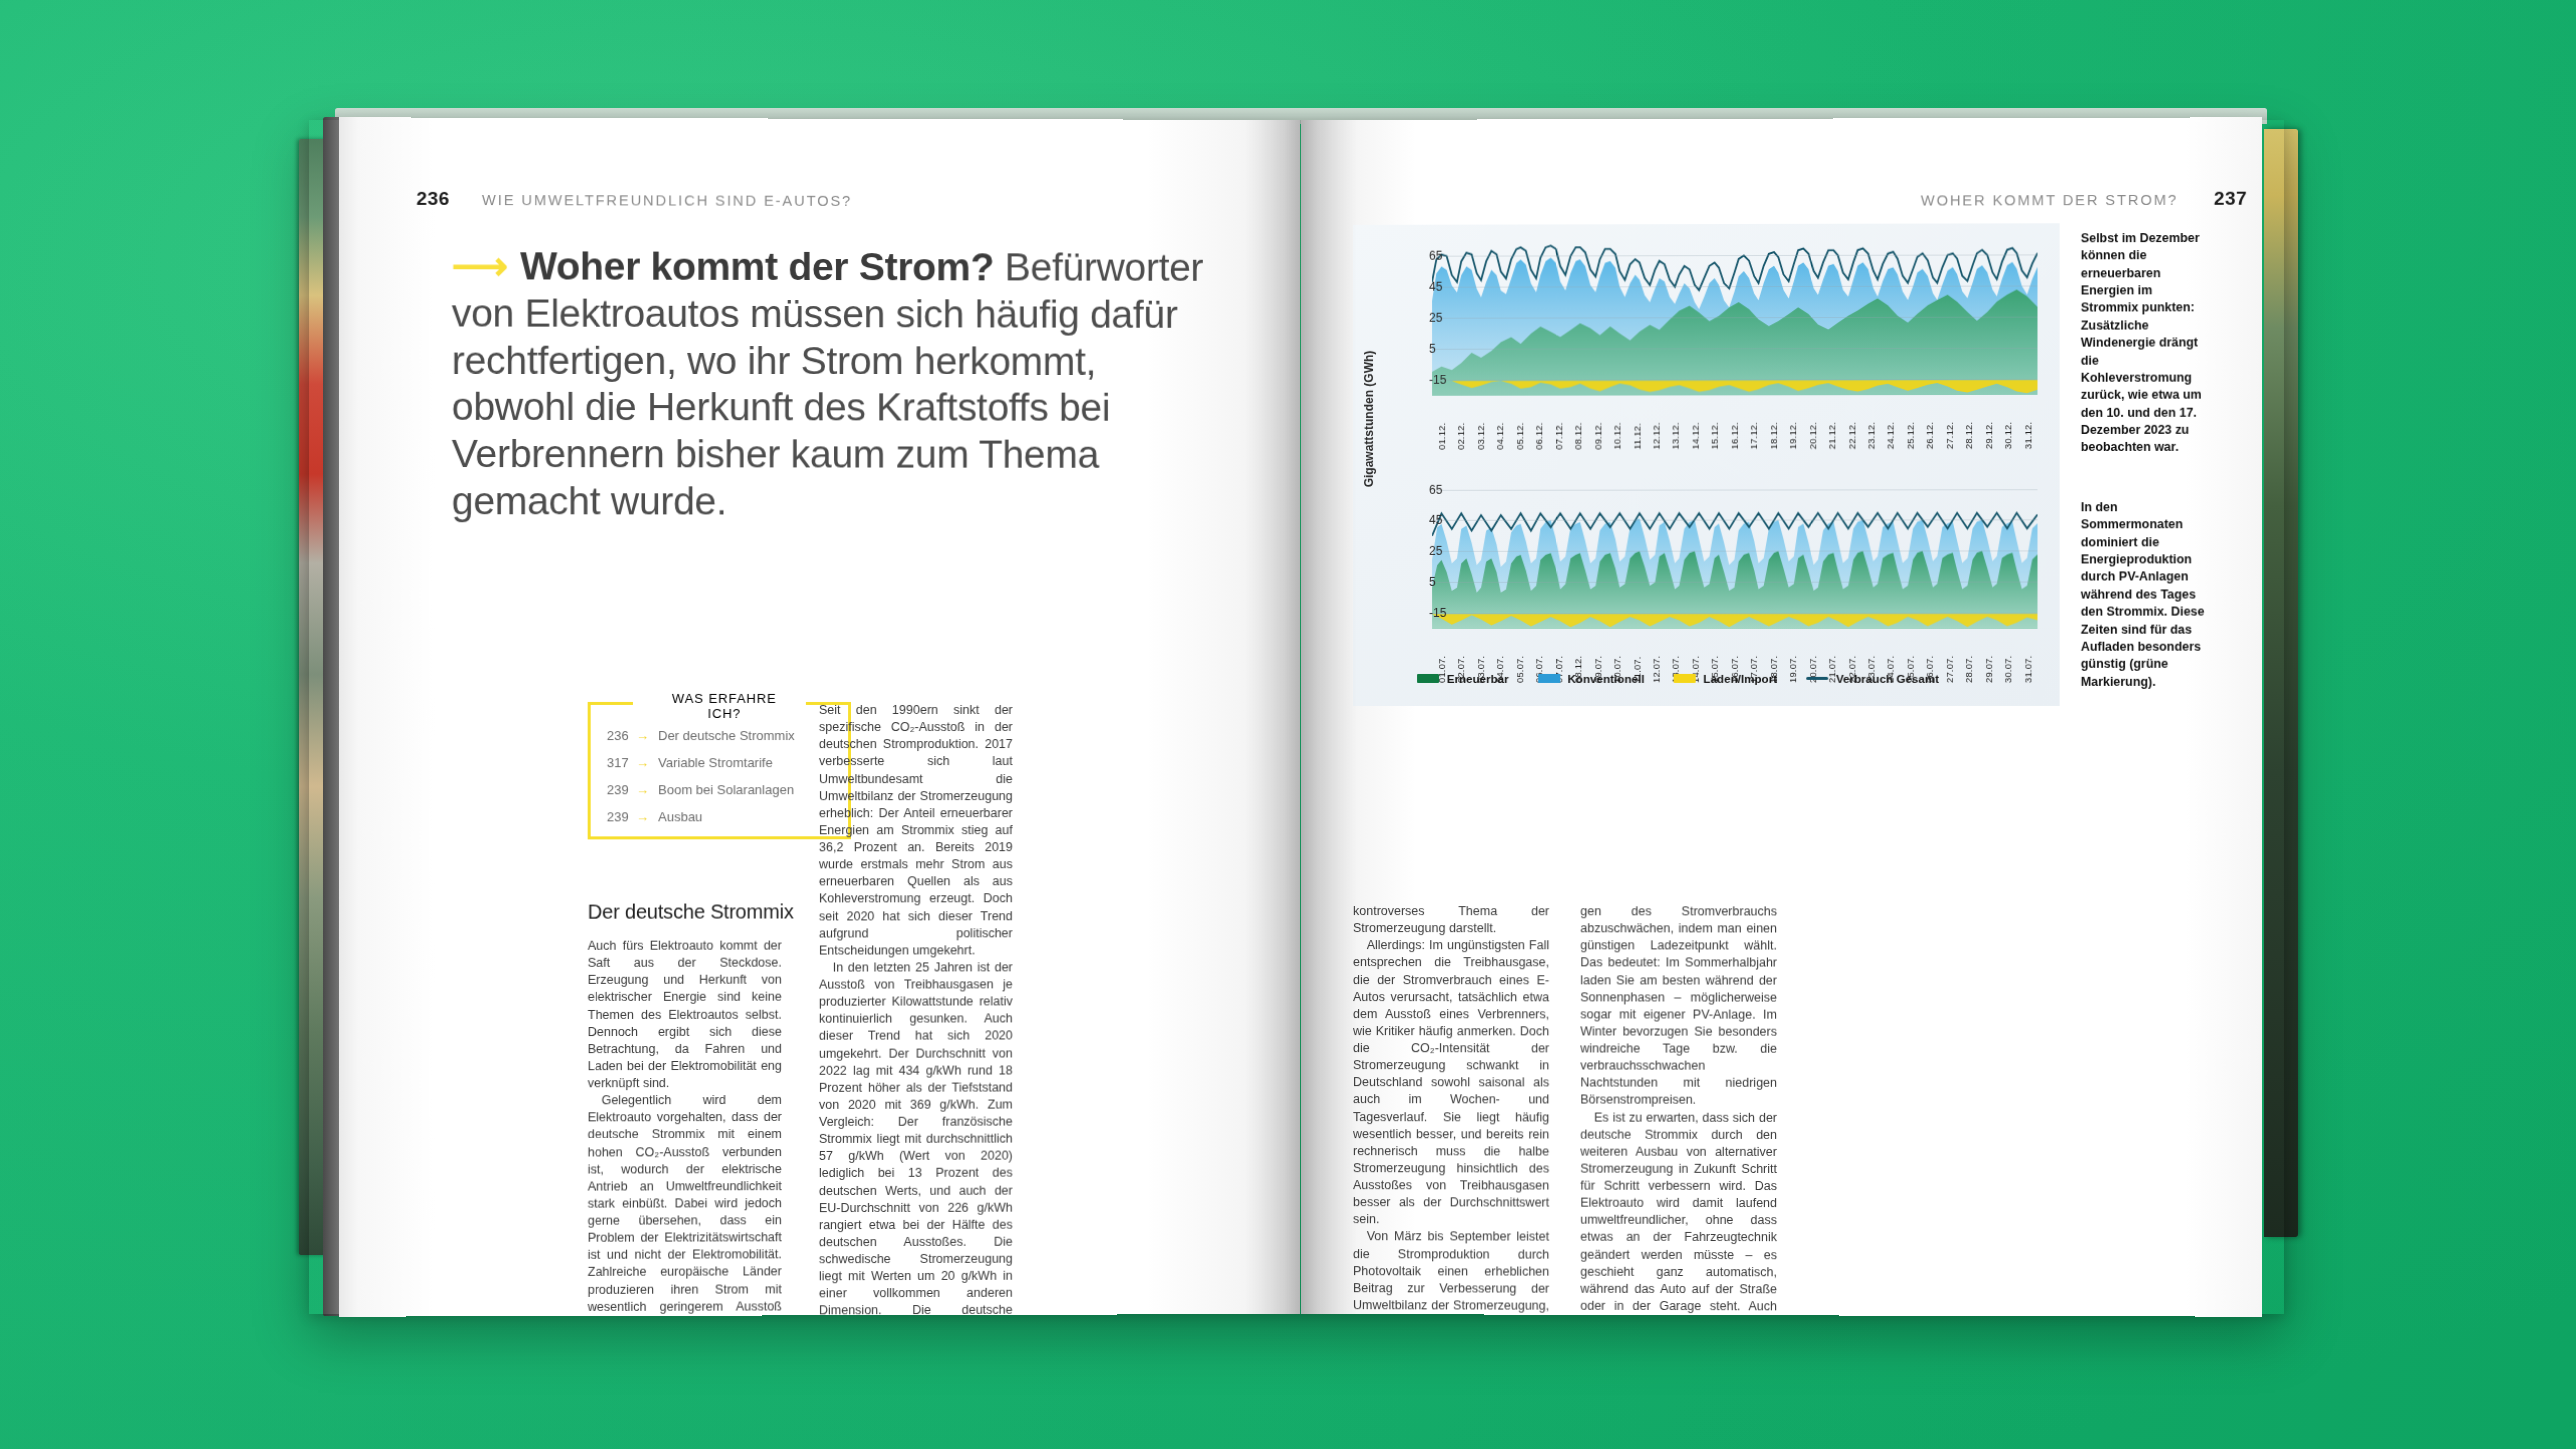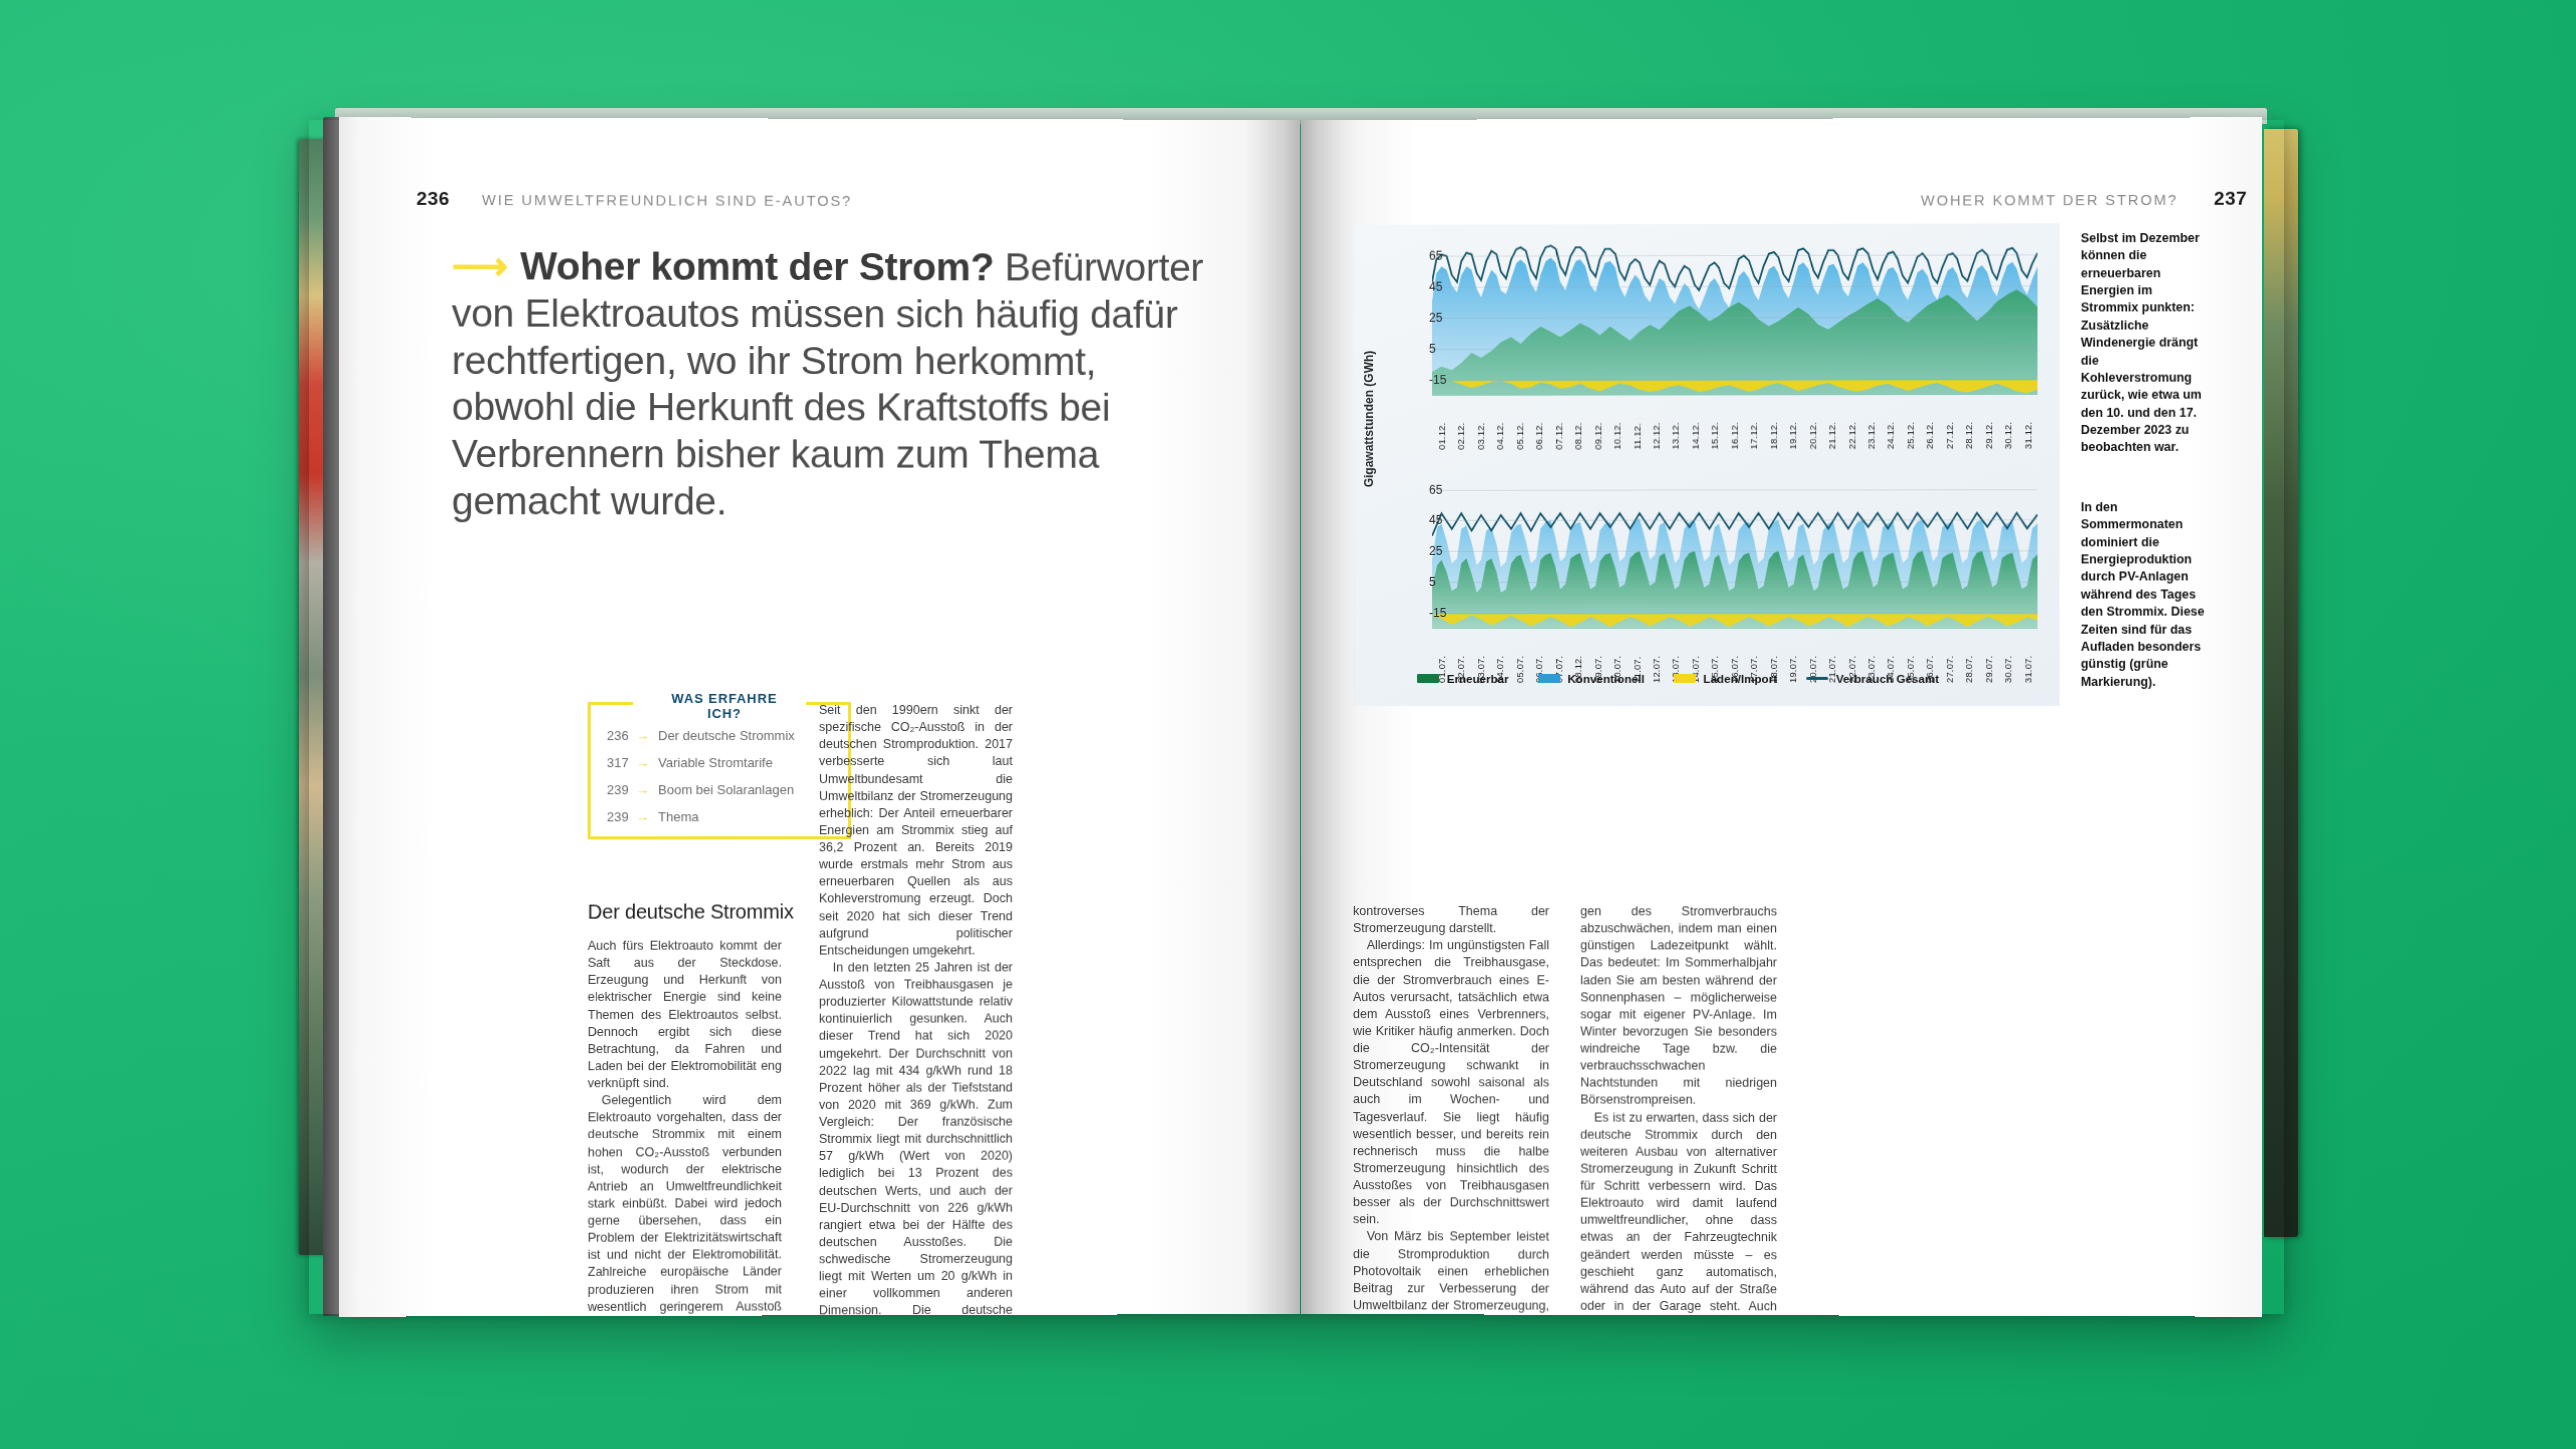--- a/index.html
+++ b/index.html
@@ -112,21 +112,21 @@
     position:absolute;left:247px;top:582px;width:262px;height:137px;
   }
   .infobox .frame{
     position:absolute;inset:0;border:3.4px solid #f7df2e;
   }
   .infobox .notch{
     position:absolute;top:-5.2px;left:45px;width:172px;height:11px;background:#ffffff;
   }
   .infobox h4{
     position:absolute;top:-11px;left:64px;margin:0;width:137px;text-align:center;
-    font-size:13px;font-weight:700;letter-spacing:0.9px;color:#0c4a6e;
+    font-size:13px;font-weight:400;letter-spacing:0.9px;color:#000000;
     background:#ffffff;padding:0 3.4px;
   }
   .toc-list{position:absolute;top:26px;left:19px;right:10.3px;}
   .toc-row{display:flex;align-items:center;margin-bottom:12px;font-size:13px;}
   .toc-pg{color:#6d6d6d;width:29px;}
   .toc-ar{color:#f2d32a;width:22px;font-size:13px;}
   .toc-tx{color:#6d6d6d;}
 
   
   .subhead{
@@ -226,21 +226,21 @@
             <span class="toc-tx">Variable Stromtarife</span>
           </div>
           <div class="toc-row">
             <span class="toc-pg">239</span>
             <span class="toc-ar">→</span>
             <span class="toc-tx">Boom bei Solaranlagen</span>
           </div>
           <div class="toc-row">
             <span class="toc-pg">239</span>
             <span class="toc-ar">→</span>
-            <span class="toc-tx">Thema</span>
+            <span class="toc-tx">Ausbau</span>
           </div>
         </div>
       </div>
 
       <div class="subhead" style="left:247px;top:780px;">Der deutsche Strommix</div>
       <div class="col" style="left:247px;top:817px;width:193px;">
         <p>Auch fürs Elektroauto kommt der Saft aus der Steckdose. Erzeugung und Herkunft von elektrischer Energie sind keine Themen des Elektroautos selbst. Dennoch ergibt sich diese Betrachtung, da Fahren und Laden bei der Elektromobilität eng verknüpft sind.</p>
         <p>Gelegentlich wird dem Elektroauto vorgehalten, dass der deutsche Strommix mit einem hohen CO₂-Ausstoß verbunden ist, wodurch der elektrische Antrieb an Umweltfreundlichkeit stark einbüßt. Dabei wird jedoch gerne übersehen, dass ein Problem der Elektrizitätswirtschaft ist und nicht der Elektromobilität. Zahlreiche europäische Länder produzieren ihren Strom mit wesentlich geringerem Ausstoß von Treibhausgasen. Der deutsche Strommix wird von Kohle- und Erdgasverstromung dominiert, was auf politischen Rahmenbedingungen beruht, die mit der Elektromobilität in keinerlei Zusammenhang stehen.</p>
       </div>
 

